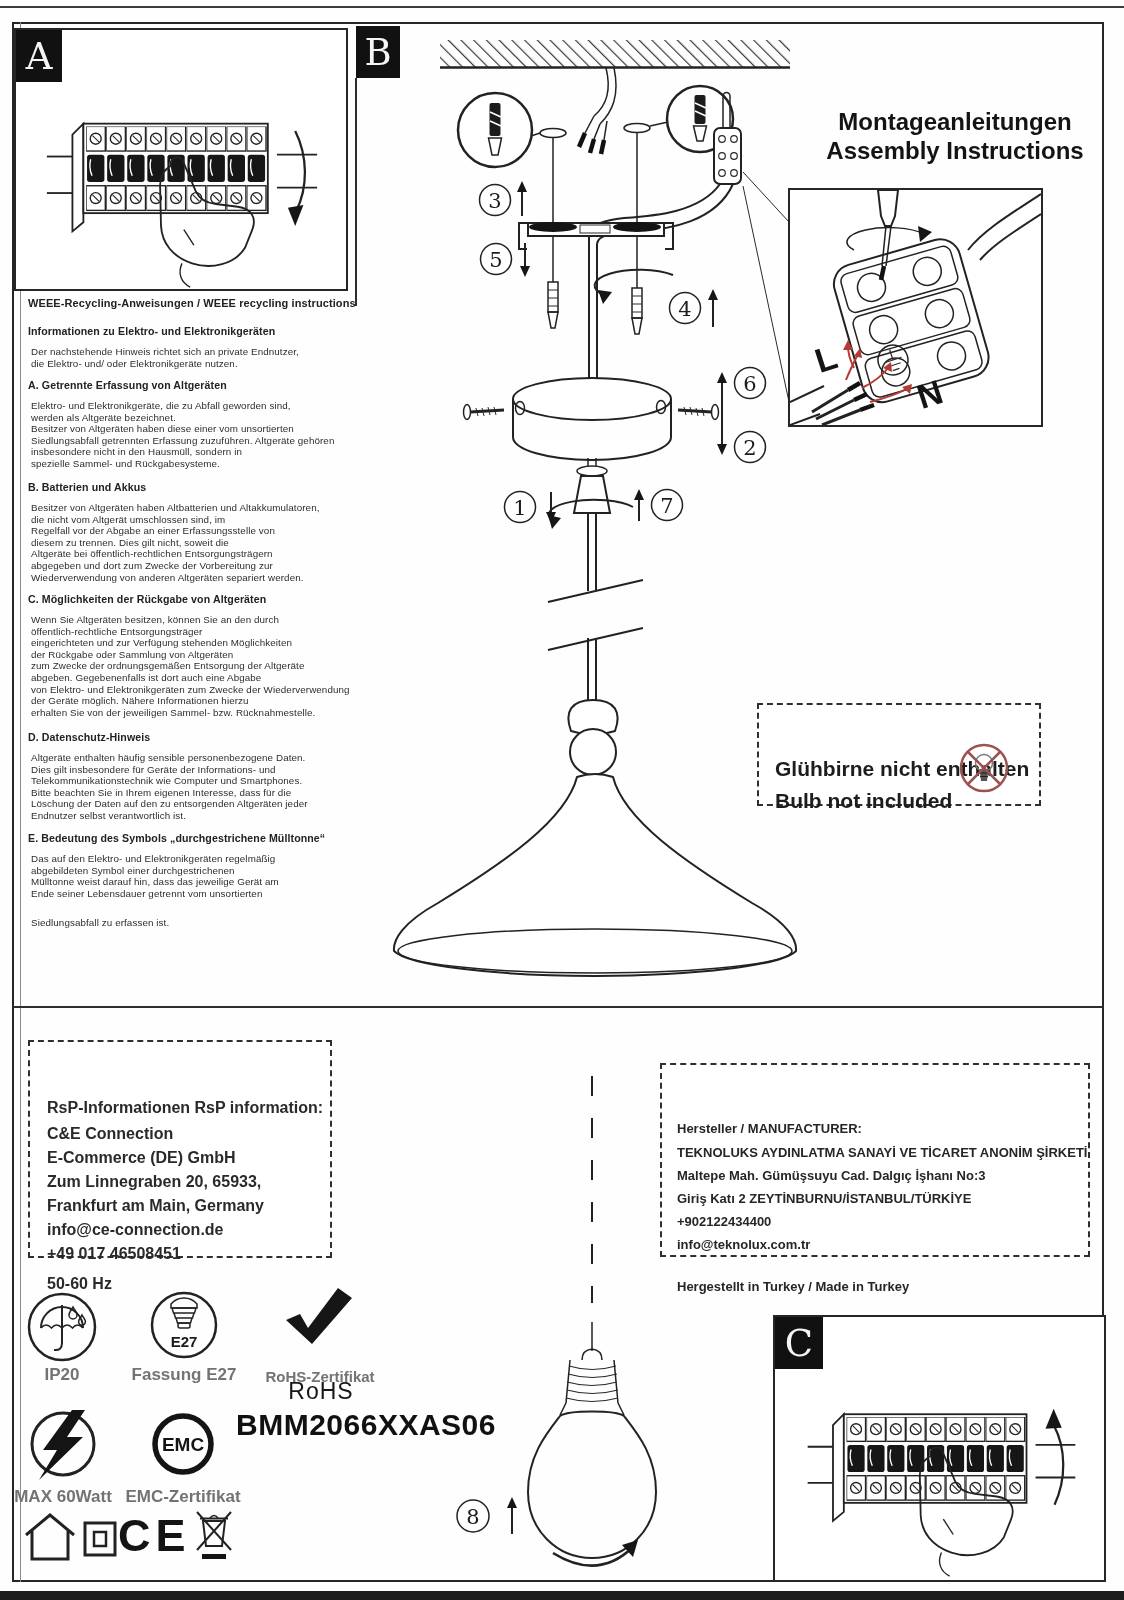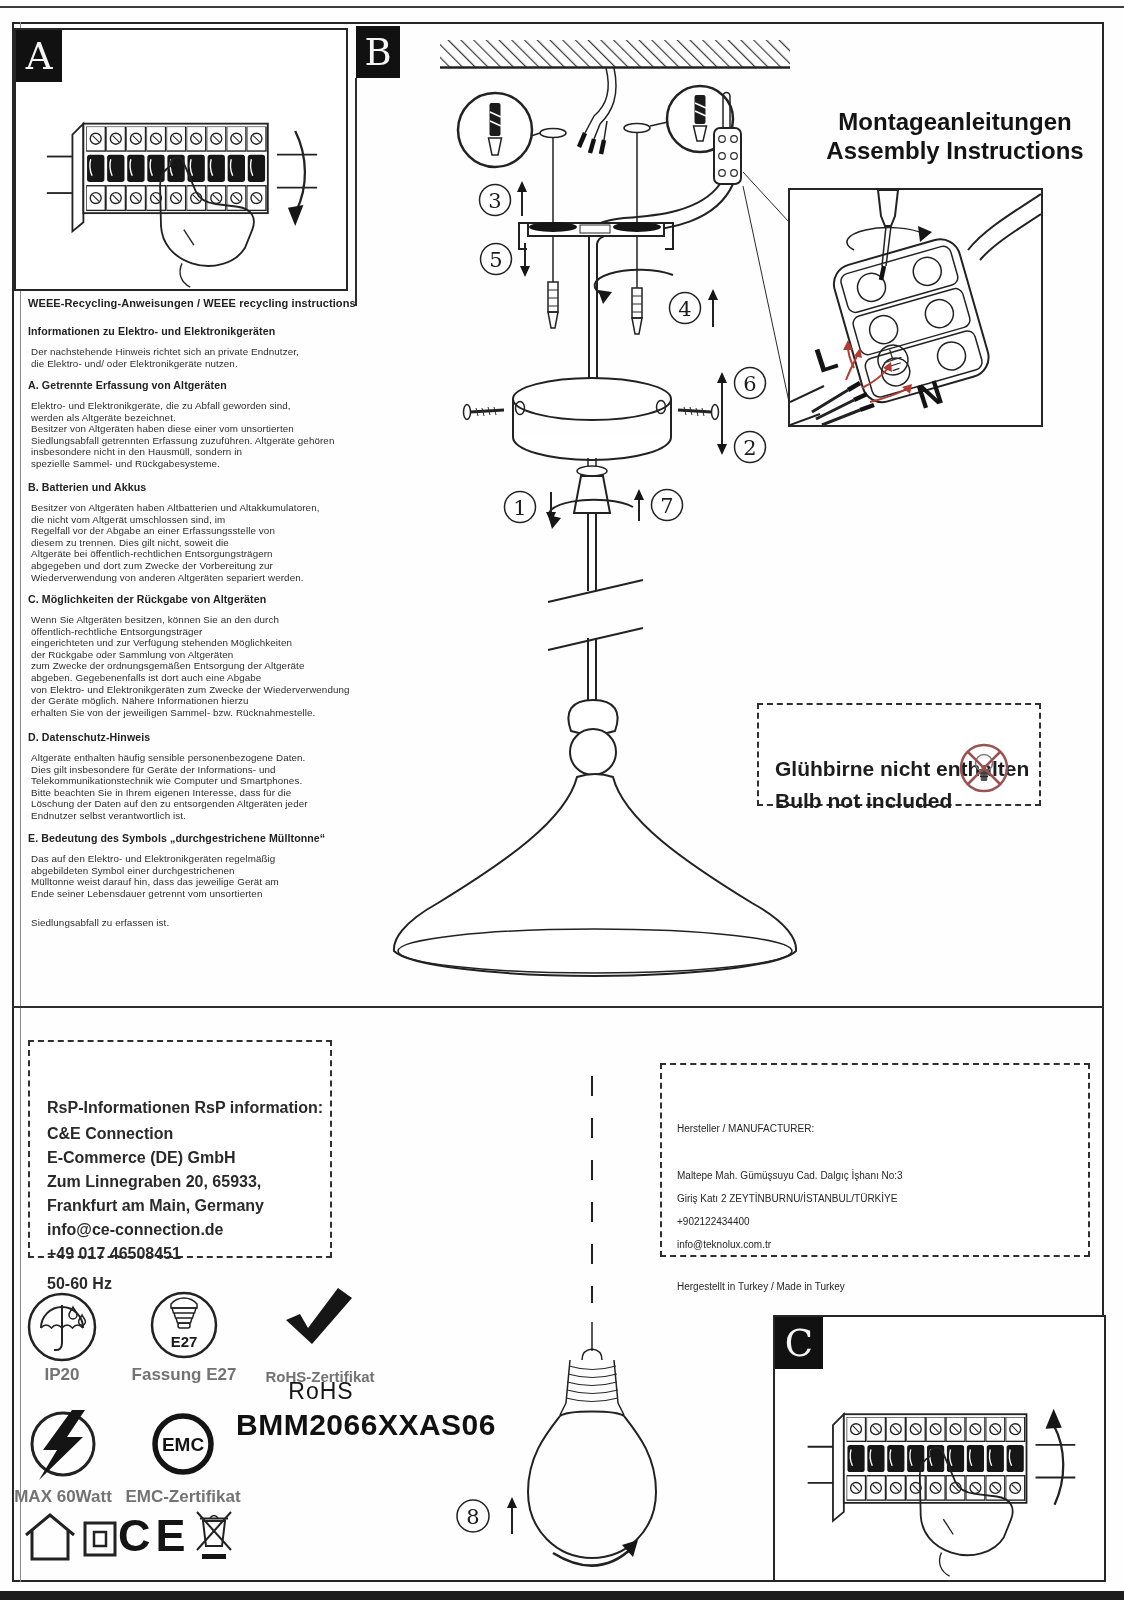--- a/index.html
+++ b/index.html
@@ -34,21 +34,21 @@
   .subtitle{position:absolute;left:800px;width:310px;text-align:center;font-size:24px;font-weight:700;color:#141414;}
   
   .weee{position:absolute;left:28px;top:0;width:420px;}
   .wt{position:absolute;left:0;font-size:11px;font-weight:700;color:#222;letter-spacing:.1px;}
   .wh{position:absolute;left:0;font-size:10.6px;font-weight:700;color:#222;letter-spacing:.1px;}
   .wb{position:absolute;left:3px;font-size:9.8px;line-height:11.6px;color:#2d2d2d;white-space:pre-line;letter-spacing:.1px;}
   
   .dash-box{position:absolute;border:2px dashed #2f2f2f;box-sizing:border-box;background:#fff;}
   .bulb-note-line{font-size:21px;font-weight:600;color:#1d1d1d;line-height:31px;}
   .rsp{font-size:16px;font-weight:700;color:#2a2a2a;line-height:24.4px;}
-  .mfr{font-size:10px;font-weight:400;color:#262626;line-height:23.3px;}
+  .mfr{font-size:13px;font-weight:700;color:#262626;line-height:23.3px;}
   
   .cert-label{position:absolute;text-align:center;font-weight:700;color:#737373;}
   .product-code{position:absolute;left:236px;top:1408px;font-size:30px;font-weight:800;letter-spacing:.5px;color:#111;}
   .rohs-word{font-size:23px;font-weight:400;letter-spacing:1px;color:#161616;text-align:center;}
   .emc-word{font-family:"Liberation Sans",sans-serif;font-weight:800;}
   .ce-word{position:absolute;left:118px;top:1510px;font-size:45px;font-weight:800;letter-spacing:5px;color:#141414;}
 </style>
 </head>
 <body>
 
@@ -426,20 +426,21 @@
     <div class="abs rsp" style="left:17px;top:64px">E-Commerce (DE) GmbH</div>
     <div class="abs rsp" style="left:17px;top:88px">Zum Linnegraben 20, 65933,</div>
     <div class="abs rsp" style="left:17px;top:112px">Frankfurt am Main, Germany</div>
     <div class="abs rsp" style="left:17px;top:136px">info@ce-connection.de</div>
     <div class="abs rsp" style="left:17px;top:160px">+49 017 46508451</div>
     <div class="abs rsp" style="left:17px;top:190px">50-60 Hz</div>
   </div>
 
   <div class="dash-box" style="left:660px;top:1063px;width:430px;height:194px">
     <div class="abs mfr" style="left:15px;top:12px">Hersteller / MANUFACTURER:</div>
+    <div class="abs mfr" style="left:15px;top:36px">TEKNOLUKS AYDINLATMA SANAYİ VE TİCARET ANONİM ŞİRKETİ</div>
     <div class="abs mfr" style="left:15px;top:59px">Maltepe Mah. Gümüşsuyu Cad. Dalgıç İşhanı No:3</div>
     <div class="abs mfr" style="left:15px;top:82px">Giriş Katı 2 ZEYTİNBURNU/İSTANBUL/TÜRKİYE</div>
     <div class="abs mfr light" style="left:15px;top:105px">+902122434400</div>
     <div class="abs mfr light" style="left:15px;top:128px">info@teknolux.com.tr</div>
     <div class="abs mfr" style="left:15px;top:170px">Hergestellt in Turkey / Made in Turkey</div>
   </div>
 
   <svg style="left:26px;top:1291px" width="72" height="72" viewBox="0 0 72 72">
     <circle cx="36" cy="36" r="33" class="s25"></circle>
     <path d="M15 37 A21 21 0 0 1 57 37" class="s2"></path>

